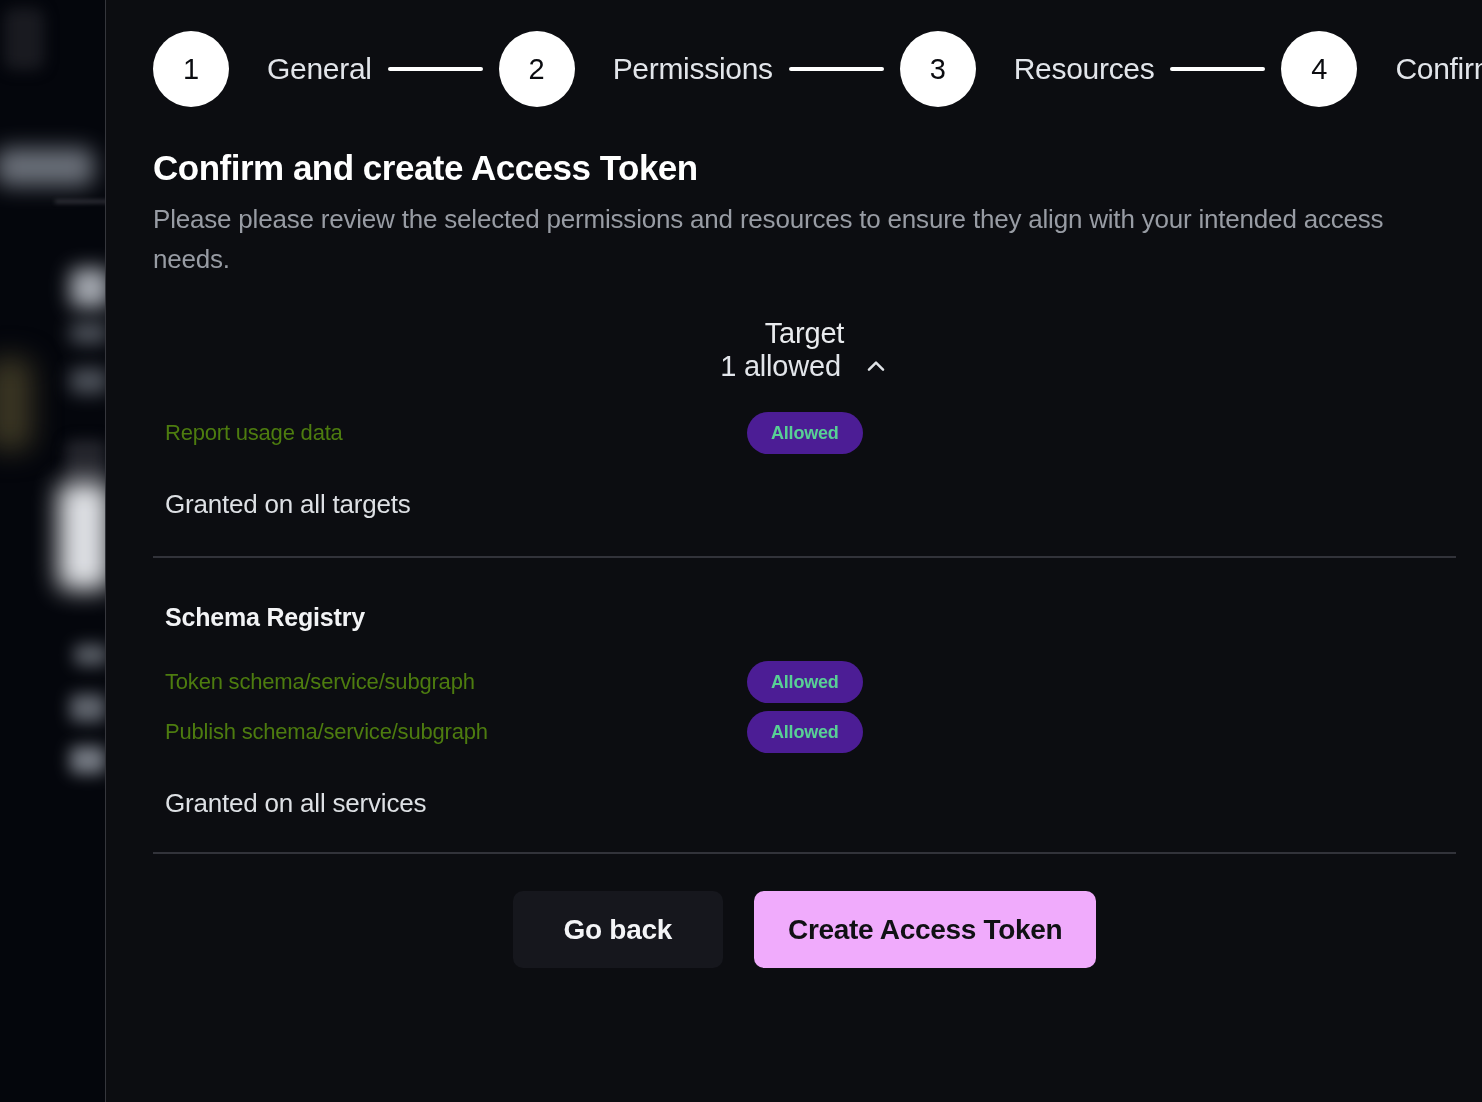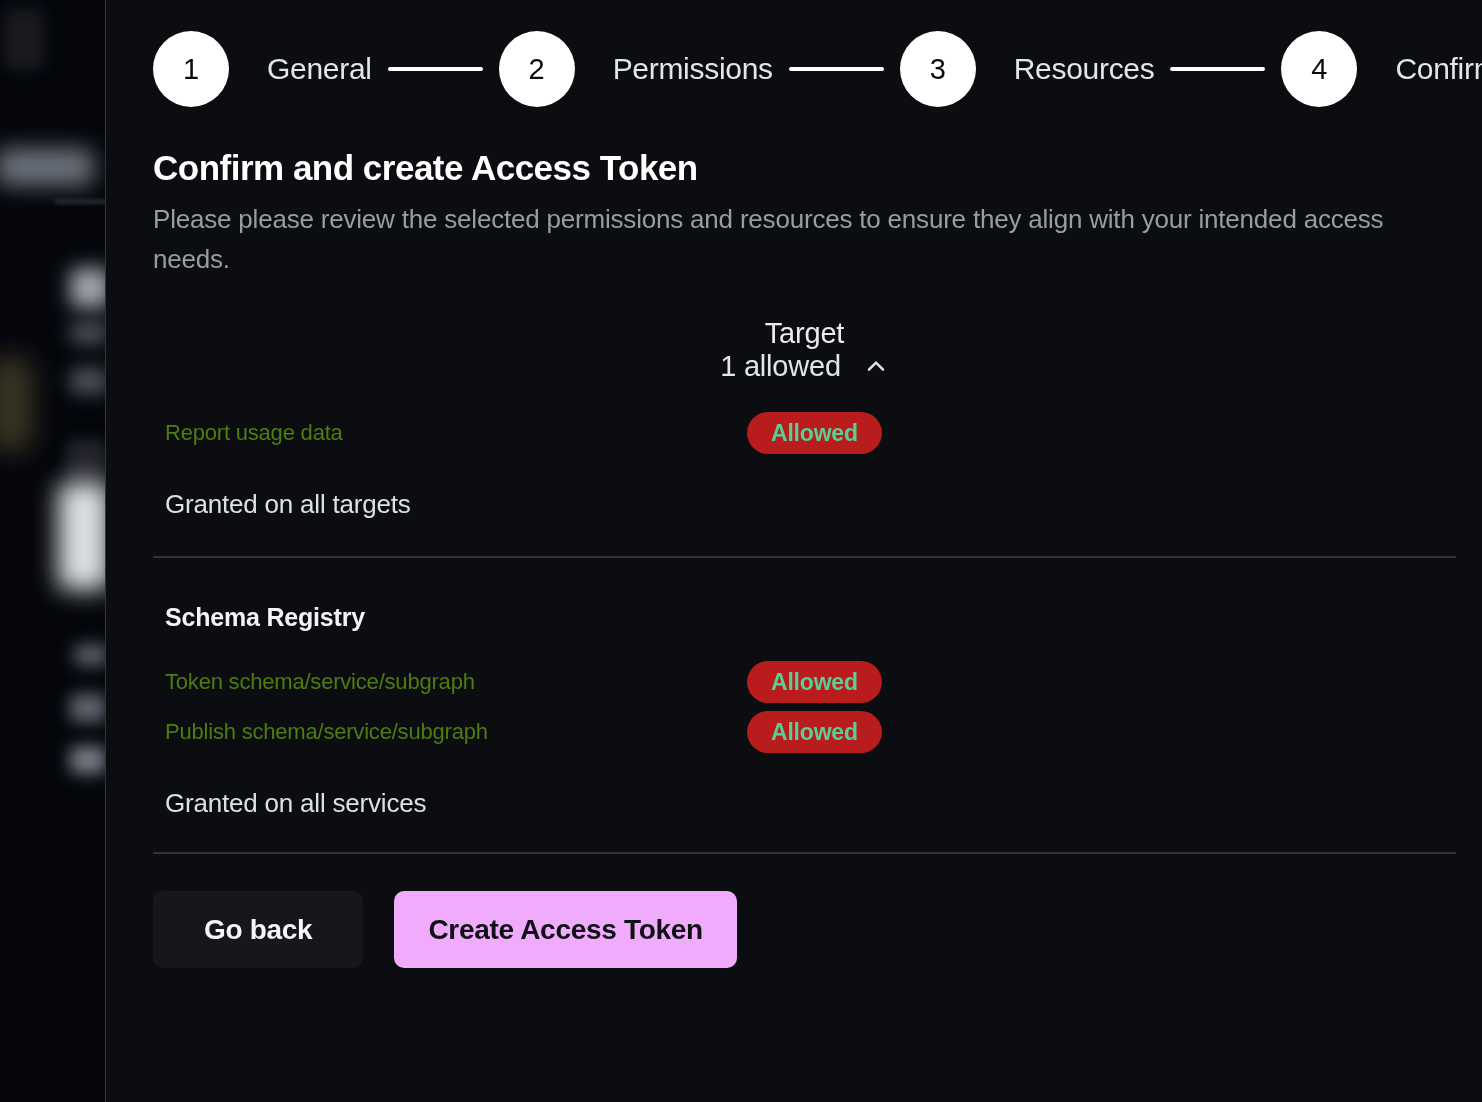--- a/index.html
+++ b/index.html
@@ -46,32 +46,32 @@
   .section-toggle { display: flex; align-items: center; gap: 22px; cursor: pointer; }
   .section-count { font-size: 29px; color: #e2e5ea; letter-spacing: -0.2px; }
   .chevron { width: 26px; height: 26px; display: block; }
 
   .group-title { margin-left: 12px; font-size: 25px; font-weight: 700; color: #f2f3f5; letter-spacing: -0.2px; }
 
   .perm-row { display: grid; grid-template-columns: 582px auto; align-items: center; margin-left: 12px; height: 44px; }
   .perm-label { font-size: 22px; color: #4d7c0f; letter-spacing: -0.2px; }
   .badge {
     display: inline-flex; align-items: center; justify-content: center;
-    background: #b91c1c; color: #58d095;
-    font-size: 23px; font-weight: 700;
+    background: #4c1d95; color: #58d095;
+    font-size: 18px; font-weight: 700;
     padding: 0 24px; height: 42px; border-radius: 21px;
     justify-self: start; letter-spacing: -0.2px;
   }
 
   .footnote { font-size: 26px; color: #dde0e4; margin-left: 12px; letter-spacing: -0.2px; }
 
   .divider { height: 2px; background: #32333a; border: none; }
 
   
-  .footer { display: flex; justify-content: flex-start; gap: 31px; margin-top: 37px; }
+  .footer { display: flex; justify-content: center; gap: 31px; margin-top: 37px; }
   .btn {
     font-family: "Liberation Sans", sans-serif;
     font-size: 28px; font-weight: 700; letter-spacing: -0.3px;
     border: none; border-radius: 10px; height: 77px; cursor: pointer;
     display: inline-flex; align-items: center; justify-content: center;
   }
   .btn-secondary { background: #16171d; color: #f4f5f7; padding: 0 51px; }
   .btn-primary { background: #f0abfc; color: #101114; padding: 0 34px; }
 
   

